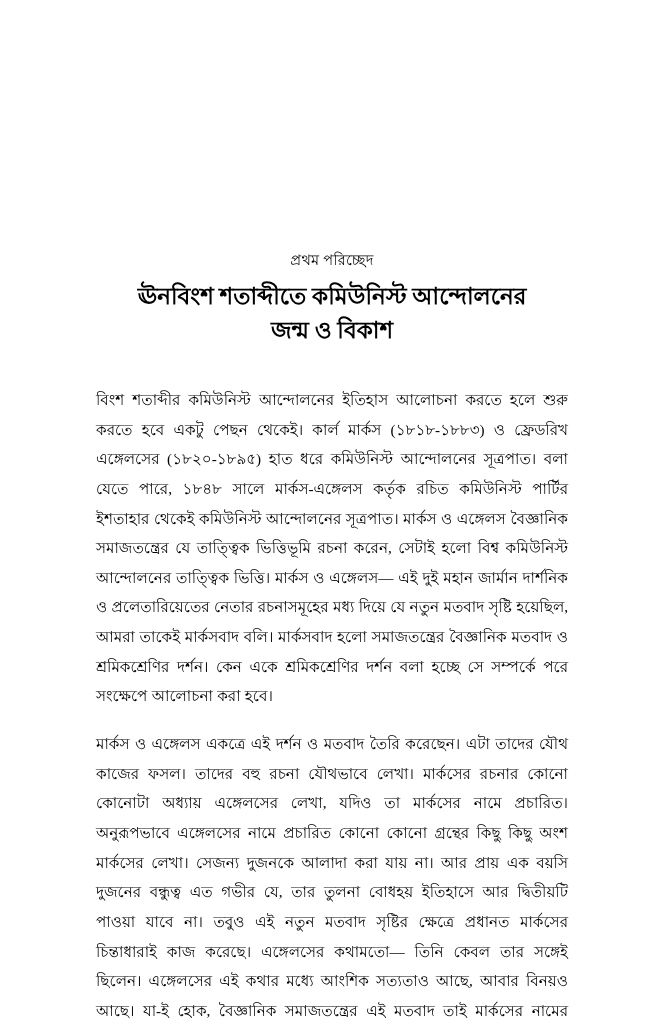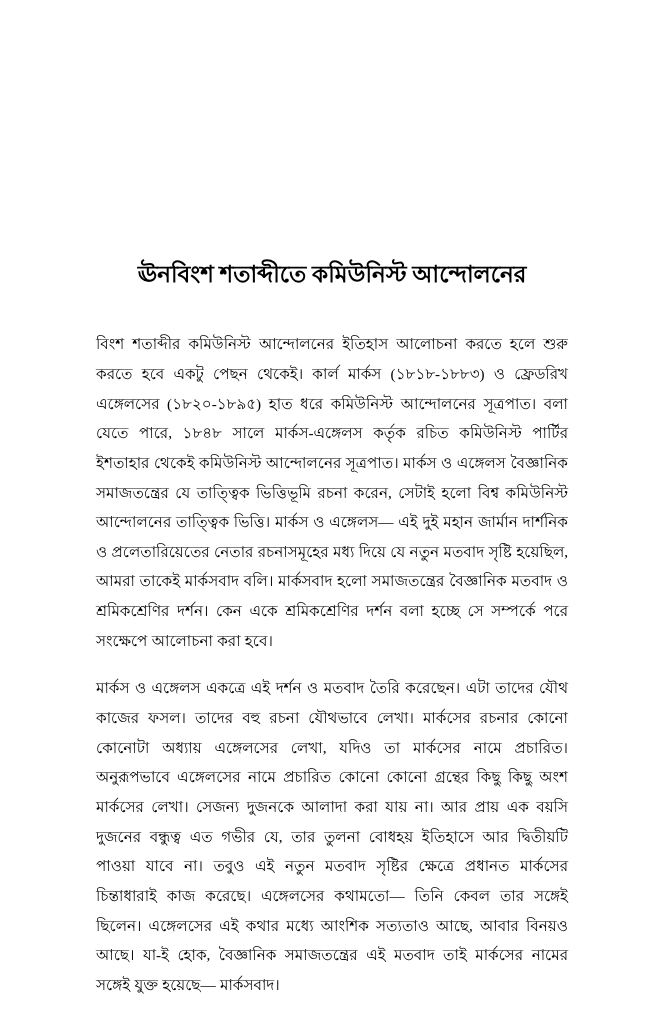--- a/index.html
+++ b/index.html
@@ -75,23 +75,25 @@
     padding: 0 2px;
   }
 </style>
 </head>
 <body>
 
 <div class="page">
 
   <div class="content">
 
+    <div class="chapter-label">প্রথম পরিচ্ছেদ</div>
 
     <h1 class="chapter-title">
       <span class="line">ঊনবিংশ শতাব্দীতে কমিউনিস্ট আন্দোলনের</span>
+      <span class="line">জন্ম ও বিকাশ</span>
     </h1>
 
     <p class="body-para">বিংশ শতাব্দীর কমিউনিস্ট আন্দোলনের ইতিহাস আলোচনা করতে হলে শুরু করতে হবে একটু পেছন থেকেই। কার্ল মার্কস (১৮১৮-১৮৮৩) ও ফ্রেডরিখ এঙ্গেলসের (১৮২০-১৮৯৫) হাত ধরে কমিউনিস্ট আন্দোলনের সূত্রপাত। বলা যেতে পারে, ১৮৪৮ সালে মার্কস-এঙ্গেলস কর্তৃক রচিত কমিউনিস্ট পার্টির ইশতাহার থেকেই কমিউনিস্ট আন্দোলনের সূত্রপাত। মার্কস ও এঙ্গেলস বৈজ্ঞানিক সমাজতন্ত্রের যে তাত্ত্বিক ভিত্তিভূমি রচনা করেন, সেটাই হলো বিশ্ব কমিউনিস্ট আন্দোলনের তাত্ত্বিক ভিত্তি। মার্কস ও এঙ্গেলস— এই দুই মহান জার্মান দার্শনিক ও প্রলেতারিয়েতের নেতার রচনাসমূহের মধ্য দিয়ে যে নতুন মতবাদ সৃষ্টি হয়েছিল, আমরা তাকেই মার্কসবাদ বলি। মার্কসবাদ হলো সমাজতন্ত্রের বৈজ্ঞানিক মতবাদ ও শ্রমিকশ্রেণির দর্শন। কেন একে শ্রমিকশ্রেণির দর্শন বলা হচ্ছে সে সম্পর্কে পরে সংক্ষেপে আলোচনা করা হবে।</p>
 
     <p class="body-para">মার্কস ও এঙ্গেলস একত্রে এই দর্শন ও মতবাদ তৈরি করেছেন। এটা তাদের যৌথ কাজের ফসল। তাদের বহু রচনা যৌথভাবে লেখা। মার্কসের রচনার কোনো কোনোটা অধ্যায় এঙ্গেলসের লেখা, যদিও তা মার্কসের নামে প্রচারিত। অনুরূপভাবে এঙ্গেলসের নামে প্রচারিত কোনো কোনো গ্রন্থের কিছু কিছু অংশ মার্কসের লেখা। সেজন্য দুজনকে আলাদা করা যায় না। আর প্রায় এক বয়সি দুজনের বন্ধুত্ব এত গভীর যে, তার তুলনা বোধহয় ইতিহাসে আর দ্বিতীয়টি পাওয়া যাবে না। তবুও এই নতুন মতবাদ সৃষ্টির ক্ষেত্রে প্রধানত মার্কসের চিন্তাধারাই কাজ করেছে। এঙ্গেলসের কথামতো— তিনি কেবল তার সঙ্গেই ছিলেন। এঙ্গেলসের এই কথার মধ্যে আংশিক সত্যতাও আছে, আবার বিনয়ও আছে। যা-ই হোক, বৈজ্ঞানিক সমাজতন্ত্রের এই মতবাদ তাই মার্কসের নামের সঙ্গেই যুক্ত হয়েছে— মার্কসবাদ।</p>
 
   </div>
 
 
 </div>

